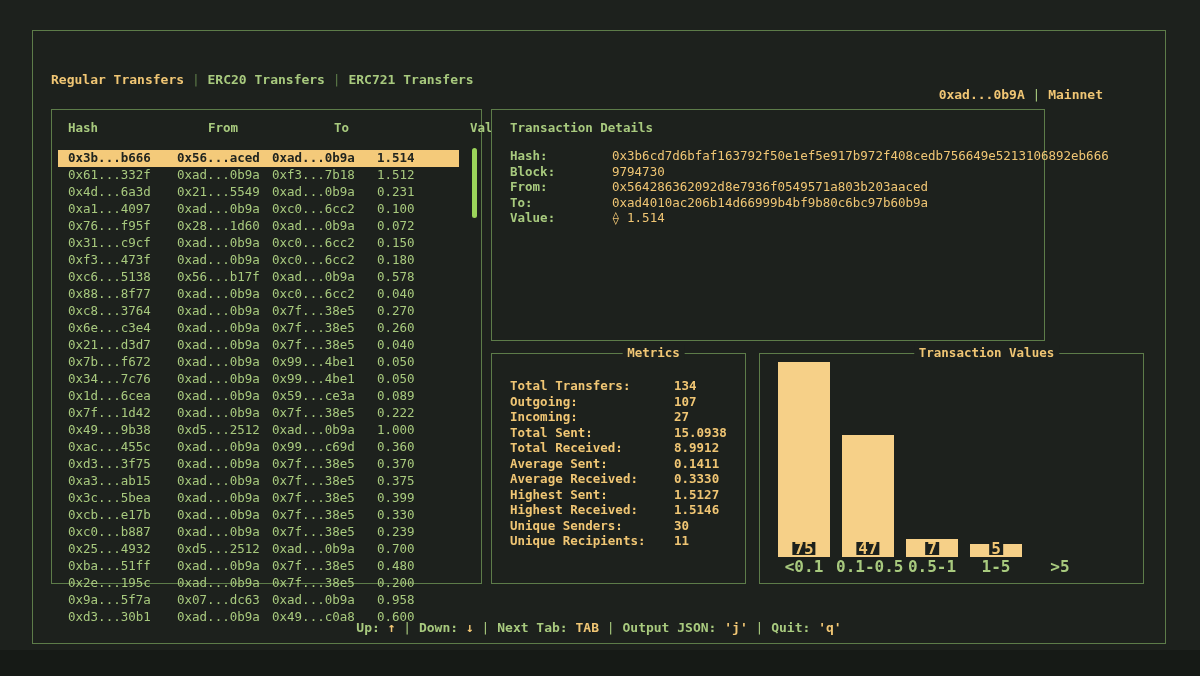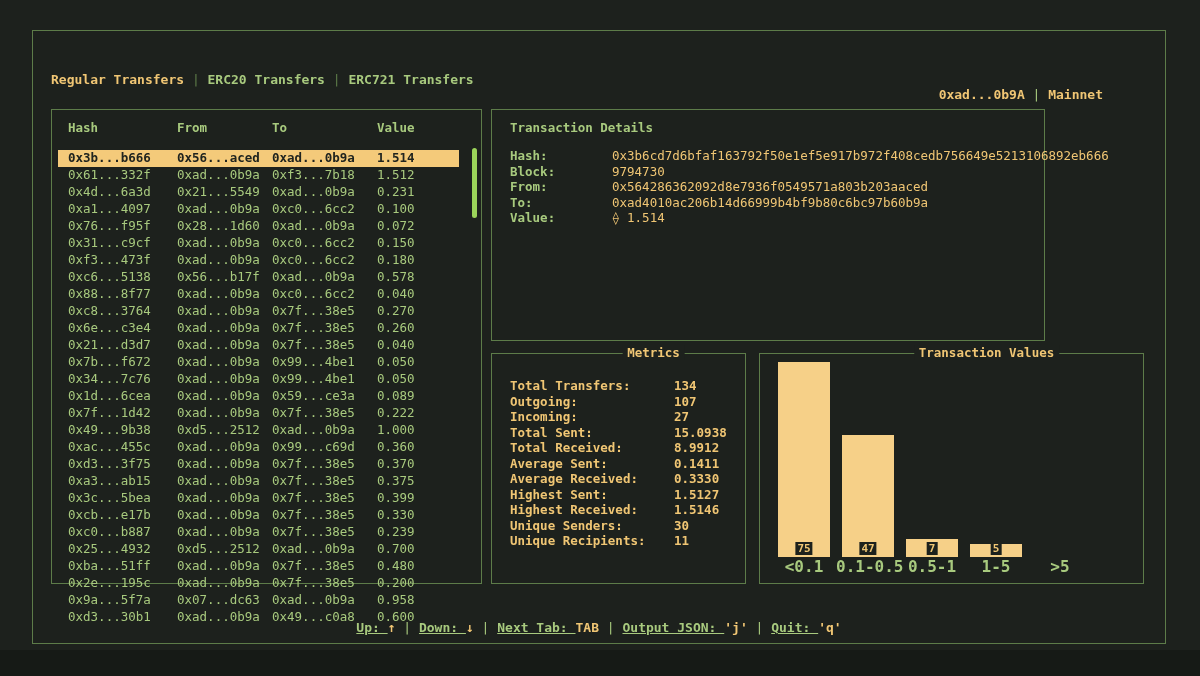--- a/index.html
+++ b/index.html
@@ -21,45 +21,45 @@
   .account .sep{color:var(--green);}
   .panel{position:absolute;border:1px solid var(--border);background:var(--bg);}
   #table-panel{left:18px;top:78px;width:431px;height:475px;}
   #details-panel{left:458px;top:78px;width:554px;height:232px;}
   #metrics-panel{left:458px;top:322px;width:255px;height:231px;}
   #chart-panel{left:726px;top:322px;width:385px;height:231px;padding-left:45px;}
   .panel-title-embedded{position:absolute;top:-9px;left:50%;transform:translateX(-50%);
     background:var(--bg);padding:0 5px;font-size:12.5px;font-weight:bold;color:var(--amber);white-space:pre;margin-left:35px;}
   .inner-title{position:absolute;top:10px;left:18px;font-size:12.5px;font-weight:bold;color:var(--green);}
   
-  .theader{position:absolute;left:6px;right:22px;top:10px;font-weight:bold;}
+  .theader{position:absolute;left:6px;right:22px;top:10px;font-weight:bold;gap:31px;}
   .table-body{position:absolute;left:6px;right:22px;top:40px;}
   .theader,.trow{display:grid;grid-template-columns:109px 95px 105px 1fr;padding-left:10px;font-size:12.5px;}
   .trow{height:17px;line-height:15.3px;cursor:pointer;white-space:pre;}
   .trow.selected{background:var(--selected-bg);color:var(--selected-fg);font-weight:bold;}
   .scrollbar{position:absolute;right:4px;top:38px;width:5px;height:70px;background:var(--scrollbar);border-radius:3px;cursor:grab;}
   
   .details-fields{position:absolute;top:38px;left:18px;right:8px;font-size:12.5px;line-height:15.6px;}
   .dfield{display:grid;grid-template-columns:82px 1fr;white-space:pre;}
   .dlabel{color:var(--green);font-weight:bold;}
   .dvalue{color:var(--amber);font-family:"DejaVu Sans Mono","DejaVu Sans",monospace;margin-left:20px;}
   
   .metrics-items{position:absolute;top:24px;left:18px;right:8px;font-size:12.5px;line-height:15.5px;color:var(--amber);}
   .mitem{display:grid;grid-template-columns:164px 1fr;font-weight:bold;white-space:pre;}
   
   .chart-area{position:absolute;left:12px;top:8px;bottom:26px;width:320px;display:flex;align-items:flex-end;}
   .slot{width:64px;height:100%;position:relative;}
   .bar{position:absolute;bottom:0;left:6px;width:52px;background:var(--bar);}
   .bar-count{position:absolute;bottom:2px;left:50%;transform:translateX(-50%);
-    background:var(--bg);color:var(--amber);font-size:11px;font-weight:bold;padding:0 2px;line-height:13px;}
+    background:var(--bg);color:var(--amber);font-size:16px;font-weight:bold;padding:0 2px;line-height:13px;}
   .chart-xlabels{position:absolute;left:12px;bottom:7px;width:320px;display:flex;}
   .xlabel{width:64px;text-align:center;font-size:16px;color:var(--green);font-weight:bold;white-space:pre;}
   
   .help{position:absolute;bottom:8px;left:0;right:0;text-align:center;font-size:13px;white-space:pre;}
-  .hlabel{color:var(--green);font-weight:bold;text-decoration:underline;}
+  .hlabel{color:var(--green);font-weight:bold;}
   .hkey{color:var(--amber);font-weight:bold;}
   .hsep{color:var(--green);}
 </style>
 </head>
 <body>
 
 <div class="outer">
 
   <div class="tabs" id="tabs"><span class="tab active">Regular Transfers</span><span class="sep"> | </span><span class="tab">ERC20 Transfers</span><span class="sep"> | </span><span class="tab">ERC721 Transfers</span></div>
 

